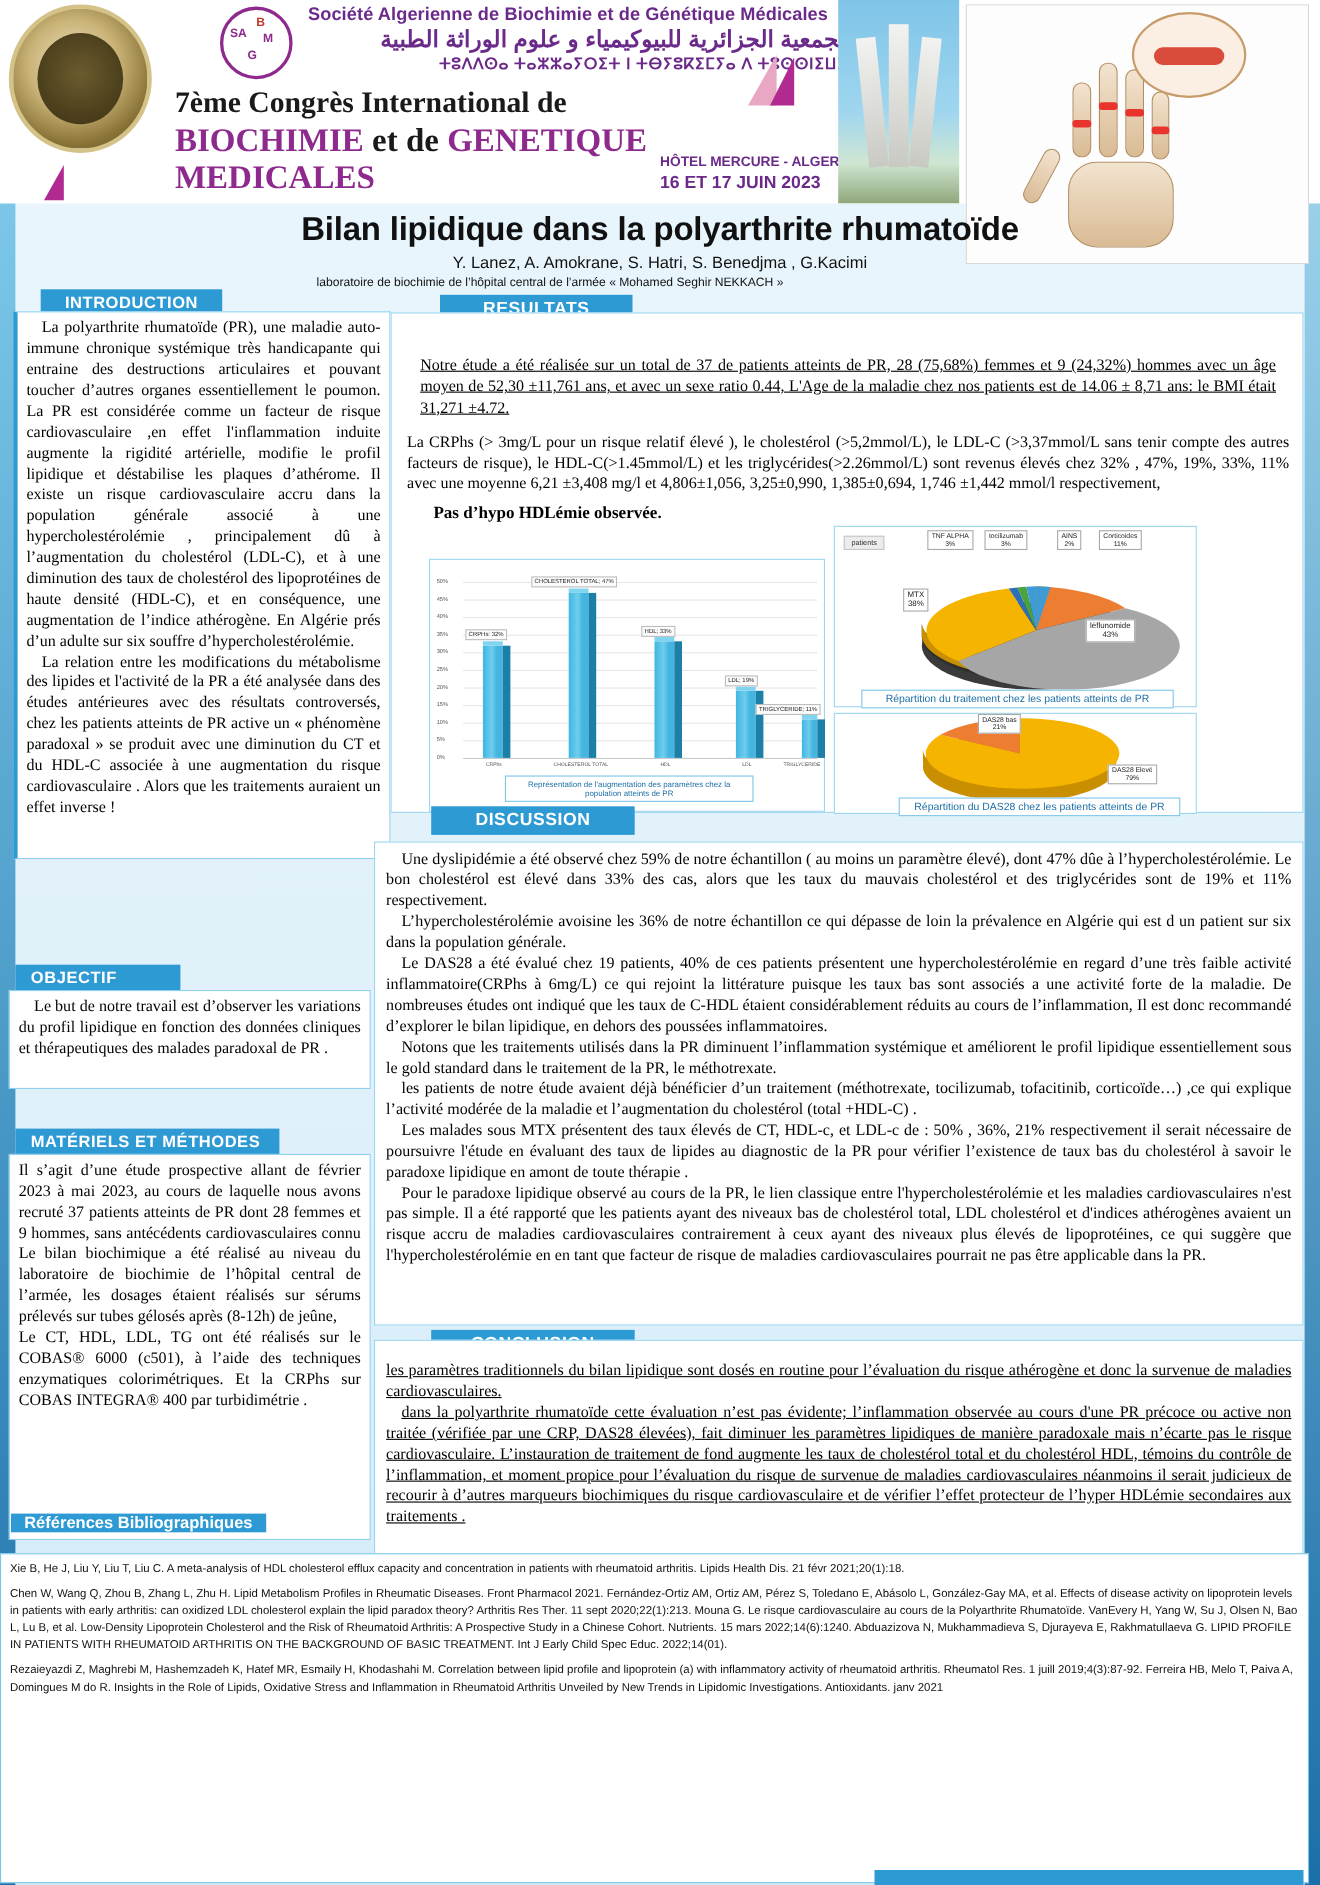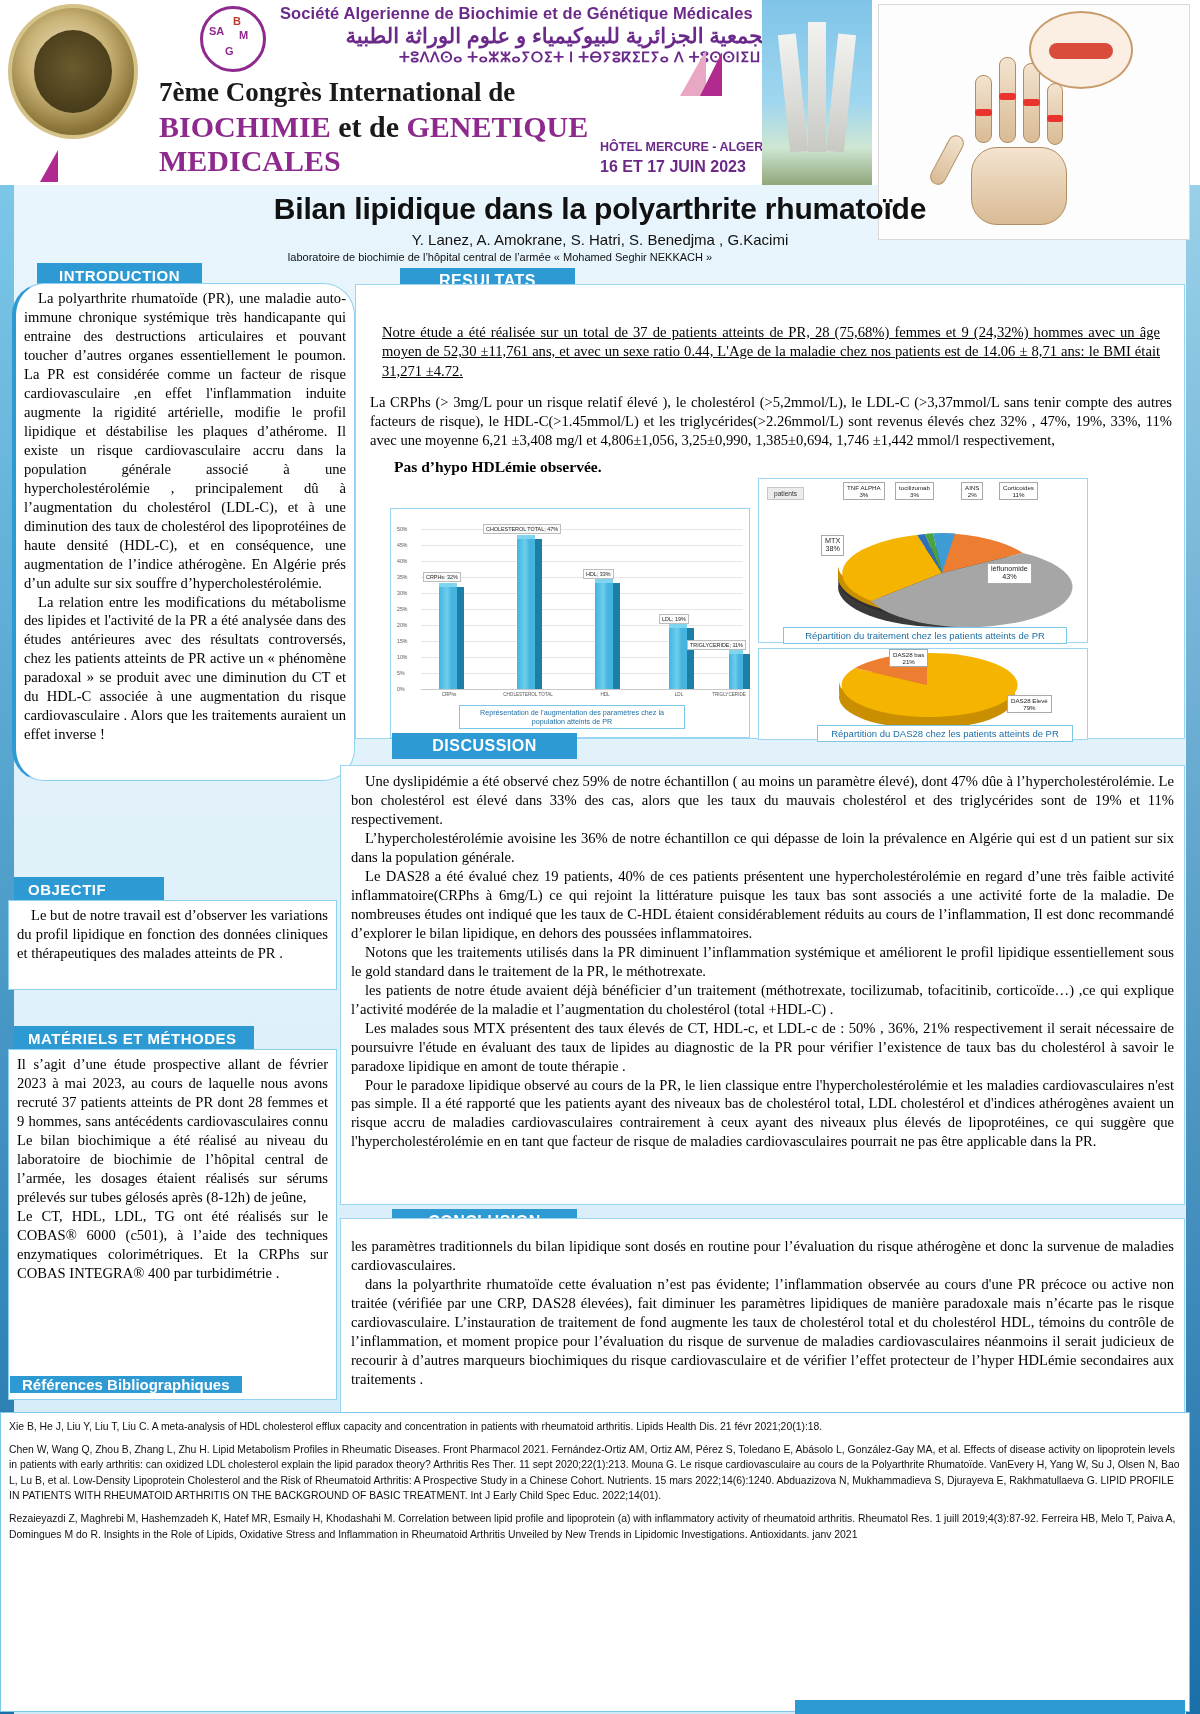--- a/index.html
+++ b/index.html
@@ -118,21 +118,21 @@
   .pielabel { position:absolute; background:#fff; border:1px solid #a9a9a9; font-size:7.2px;
       line-height:1.15; text-align:center; padding:1px 3px; color:#222; }
   .pielabel.sm { font-size:6.2px; }
   .legbox { position:absolute; background:#ececec; border:1px solid #c6c6c6; font-size:6.6px;
       padding:2px 6px; color:#333;}
 
   
   .discbox { position:absolute; left:340px; top:765px; width:845px; height:440px;
      background:#fff; border:1px solid #9bd5f0; }
   .conclbox { position:absolute; left:340px; top:1218px; width:845px; height:280px;
-     background:#fff; border:1px solid #9bd5f0; }
+     background:#fff; border:1px solid #9bd5f0;text-decoration:underline; }
 
   
   .refhd { position:absolute; left:10px; top:1376px; background:#2e9ad4; color:#fff;
      font-size:15px; font-weight:bold; padding:0 12px; }
   .refbox { position:absolute; left:0px; top:1412px; width:1190px; height:300px;
      background:#fff; border:1px solid #7cc6e8; }
   .reftext { font-size:10.4px; line-height:1.5; padding:6px 8px; color:#111; text-align:left;}
   .reftext p{ margin:0 0 7px 0;}
   .bluebar-bottom { position:absolute; left:795px; top:1700px; width:390px; height:14px;
      background:#2e9ad4;}
@@ -196,31 +196,31 @@
     <div class="callout">
       <div class="cap"></div>
     </div>
   </div>
 
   <div class="title">Bilan lipidique dans la polyarthrite rhumatoïde</div>
   <div class="authors">Y. Lanez, A. Amokrane, S. Hatri, S. Benedjma , G.Kacimi</div>
   <div class="affil">laboratoire de biochimie de l’hôpital central de l’armée « Mohamed Seghir NEKKACH »</div>
 
   <div class="sec-hd" style="left:37px;top:263px;width:165px;">INTRODUCTION</div>
-  <div class="panel introp" style="left:12px;top:283px;width:343px;height:498px;border-radius:32px;">
+  <div class="panel introp" style="left:12px;top:283px;width:343px;height:498px;">
     <div class="ptext">
       <p>La polyarthrite rhumatoïde (PR), une maladie auto-immune chronique systémique très handicapante  qui entraine des destructions articulaires et pouvant toucher d’autres organes essentiellement le poumon. La PR est considérée comme un facteur de risque cardiovasculaire ,en effet l'inflammation induite  augmente la rigidité artérielle, modifie le profil lipidique et déstabilise les plaques d’athérome. Il existe un risque cardiovasculaire accru dans la population générale associé à une hypercholestérolémie , principalement dû à  l’augmentation du cholestérol (LDL-C), et à une diminution des taux de cholestérol des lipoprotéines de haute densité (HDL-C), et en conséquence, une augmentation de l’indice athérogène. En Algérie prés d’un adulte sur six souffre d’hypercholestérolémie.</p>
       <p>La relation entre les modifications du métabolisme des lipides et l'activité de la PR a été analysée dans des études antérieures avec des résultats controversés, chez les patients atteints de PR active  un « phénomène paradoxal » se produit avec une diminution du CT et du HDL-C associée à une augmentation du risque cardiovasculaire . Alors que les traitements auraient un effet inverse !</p>
     </div>
   </div>
 
   <div class="sec-hd" style="left:14px;top:877px;width:150px;text-align:left;">OBJECTIF</div>
   <div class="panel" style="left:8px;top:900px;width:329px;height:90px;">
     <div class="ptext">
-      <p>Le but de notre travail est d’observer les variations du profil lipidique  en fonction des données cliniques et thérapeutiques des malades atteints de PR .</p>
+      <p>Le but de notre travail est d’observer les variations du profil lipidique  en fonction des données cliniques et thérapeutiques des malades paradoxal de PR .</p>
     </div>
   </div>
 
   <div class="sec-hd" style="left:14px;top:1026px;width:240px;text-align:left;">MATÉRIELS ET MÉTHODES</div>
   <div class="panel" style="left:8px;top:1049px;width:329px;height:351px;">
     <div class="ptext" style="text-indent:0;">
       <p style="text-indent:0;">Il s’agit d’une étude prospective allant de février 2023 à mai 2023, au cours de laquelle nous avons recruté 37 patients atteints de PR dont 28 femmes et 9 hommes, sans antécédents cardiovasculaires connu Le bilan biochimique a été réalisé au niveau du laboratoire de biochimie de l’hôpital central de l’armée, les dosages étaient réalisés sur sérums prélevés sur tubes gélosés après (8-12h) de jeûne,</p>
       <p style="text-indent:0;">Le CT, HDL, LDL, TG ont  été réalisés sur le COBAS® 6000 (c501), à l’aide des techniques enzymatiques  colorimétriques. Et la CRPhs sur COBAS INTEGRA® 400 par turbidimétrie .</p>
     </div>
   </div>

